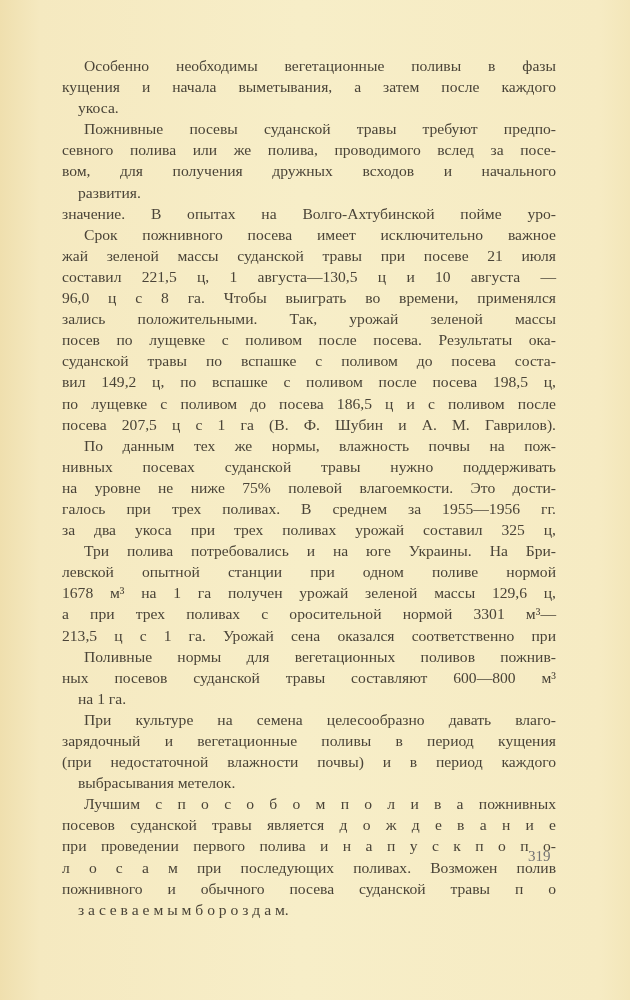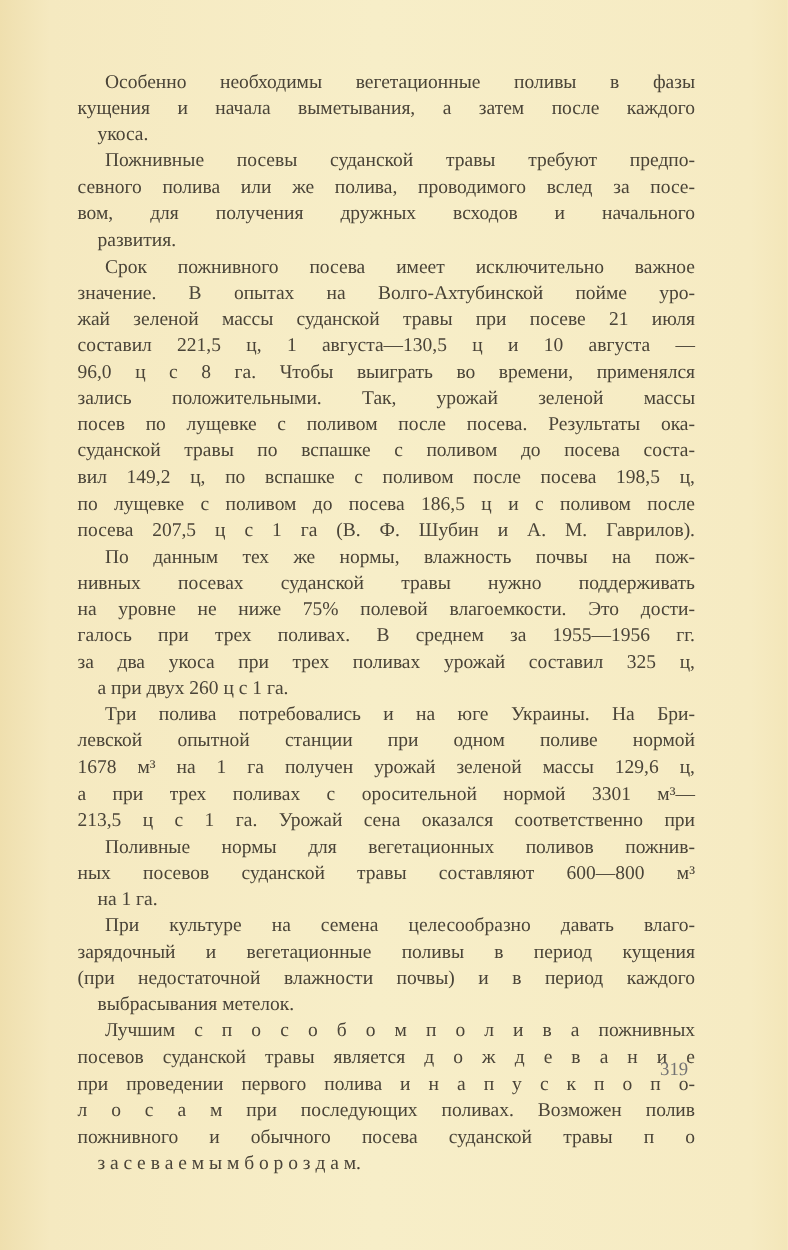--- a/index.html
+++ b/index.html
@@ -31,37 +31,36 @@
 
 <div class="page">
   <div class="text" id="text">
       <span class="line indent">Особенно необходимы вегетационные поливы в фазы</span>
       <span class="line">кущения и начала выметывания, а затем после каждого</span>
       <span class="line last">укоса.</span>
       <span class="line indent">Пожнивные посевы суданской травы требуют предпо-</span>
       <span class="line">севного полива или же полива, проводимого вслед за посе-</span>
       <span class="line">вом, для получения дружных всходов и начального</span>
       <span class="line last">развития.</span>
+      <span class="line">значение. В опытах на Волго-Ахтубинской пойме уро-</span>
       <span class="line indent">Срок пожнивного посева имеет исключительно важное</span>
-      <span class="line">значение. В опытах на Волго-Ахтубинской пойме уро-</span>
       <span class="line">жай зеленой массы суданской травы при посеве 21 июля</span>
       <span class="line">составил 221,5 ц, 1 августа—130,5 ц и 10 августа —</span>
       <span class="line">96,0 ц с 8 га. Чтобы выиграть во времени, применялся</span>
       <span class="line">зались положительными. Так, урожай зеленой массы</span>
       <span class="line">посев по лущевке с поливом после посева. Результаты ока-</span>
       <span class="line">суданской травы по вспашке с поливом до посева соста-</span>
       <span class="line">вил 149,2 ц, по вспашке с поливом после посева 198,5 ц,</span>
       <span class="line">по лущевке с поливом до посева 186,5 ц и с поливом после</span>
       <span class="line">посева 207,5 ц с 1 га (В. Ф. Шубин и А. М. Гаврилов).</span>
       <span class="line indent">По данным тех же нормы, влажность почвы на пож-</span>
       <span class="line">нивных посевах суданской травы нужно поддерживать</span>
       <span class="line">на уровне не ниже 75% полевой влагоемкости. Это дости-</span>
       <span class="line">галось при трех поливах. В среднем за 1955—1956 гг.</span>
       <span class="line">за два укоса при трех поливах урожай составил 325 ц,</span>
-      <span class="line last">а при двух 260 ц с 1 га.</span>
       <span class="line indent">Три полива потребовались и на юге Украины. На Бри-</span>
       <span class="line">левской опытной станции при одном поливе нормой</span>
       <span class="line">1678 м³ на 1 га получен урожай зеленой массы 129,6 ц,</span>
       <span class="line">а при трех поливах с оросительной нормой 3301 м³—</span>
       <span class="line">213,5 ц с 1 га. Урожай сена оказался соответственно при</span>
       <span class="line indent">Поливные нормы для вегетационных поливов пожнив-</span>
       <span class="line">ных посевов суданской травы составляют 600—800 м³</span>
       <span class="line last">на 1 га.</span>
       <span class="line indent">При культуре на семена целесообразно давать влаго-</span>
       <span class="line">зарядочный и вегетационные поливы в период кущения</span>

